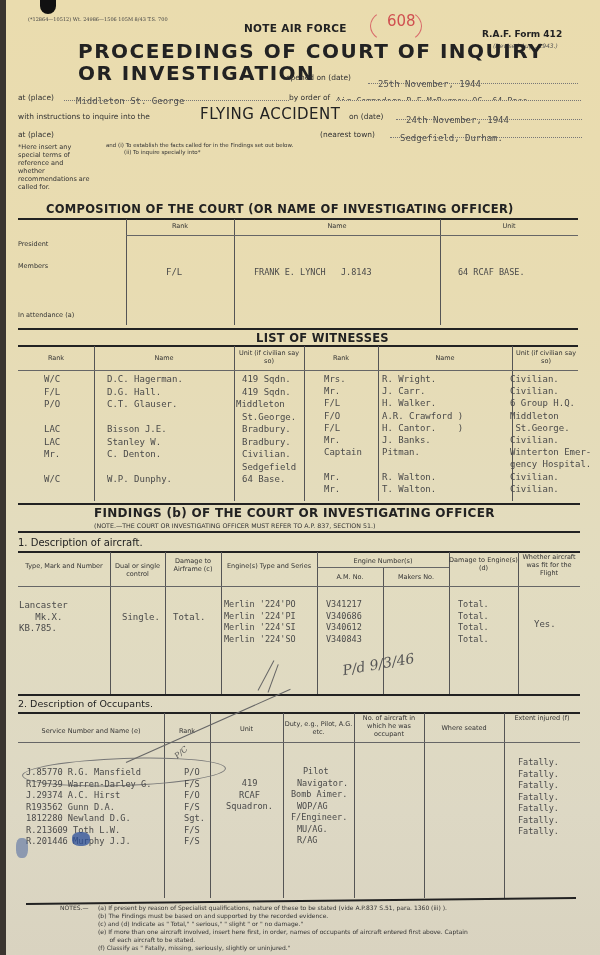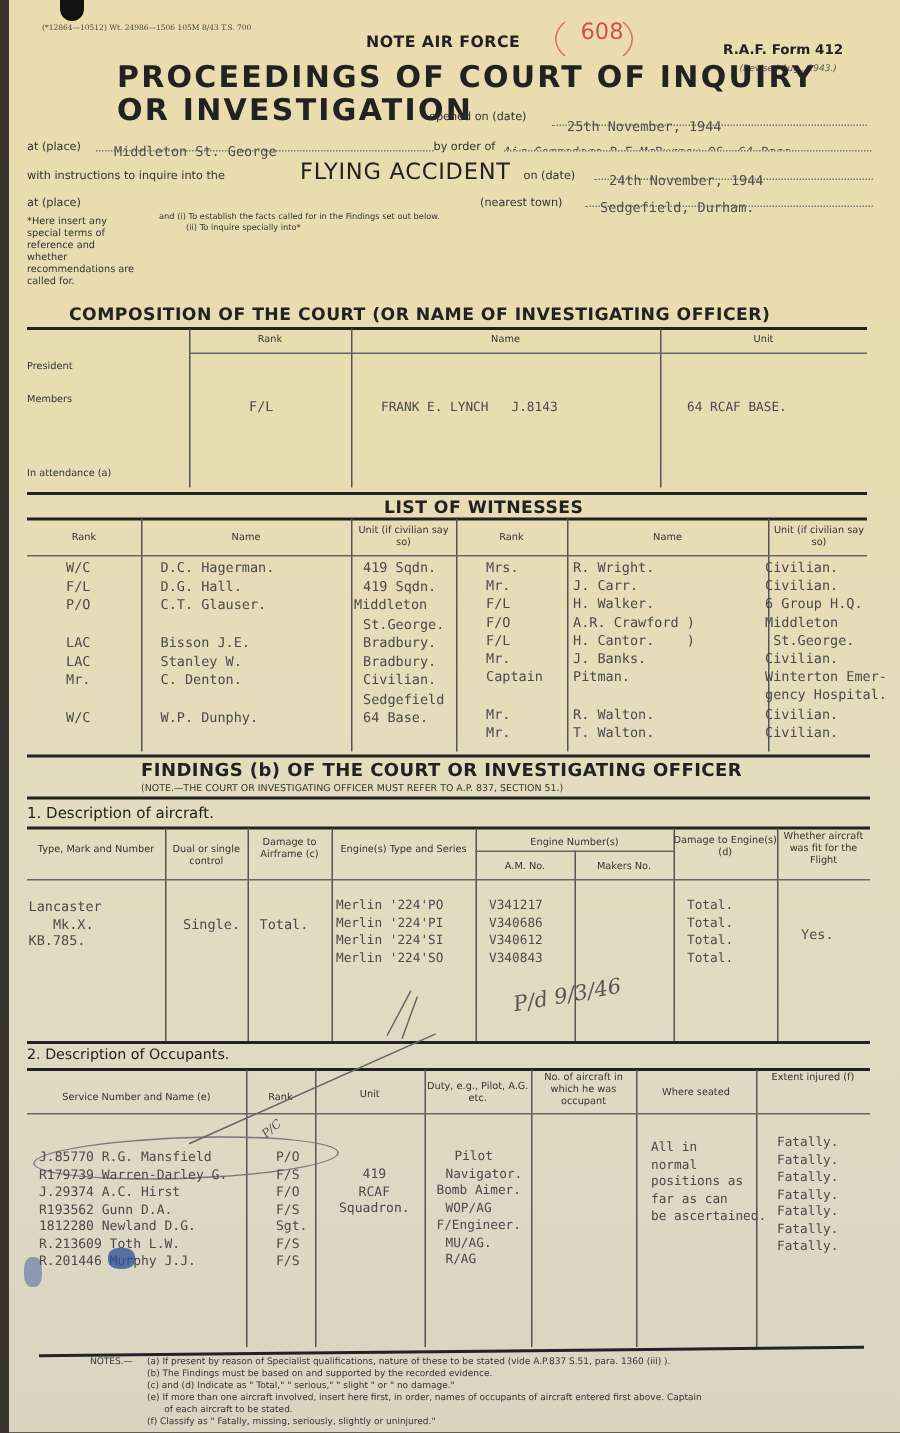--- a/index.html
+++ b/index.html
@@ -306,25 +306,20 @@
 Squadron.</div>
   <div class="abs" style="left:285px;top:766px;">
     <div class="cell" style="font-size:8.5px;padding-left:12px;">Pilot</div>
     <div class="cell" style="font-size:8.5px;padding-left:6px;">Navigator.</div>
     <div class="cell" style="font-size:8.5px;">Bomb Aimer.</div>
     <div class="cell" style="font-size:8.5px;padding-left:6px;">WOP/AG</div>
     <div class="cell" style="font-size:8.5px;">F/Engineer.</div>
     <div class="cell" style="font-size:8.5px;padding-left:6px;">MU/AG.</div>
     <div class="cell" style="font-size:8.5px;padding-left:6px;">R/AG</div>
   </div>
-  <div class="abs cell" style="left:428px;top:760px;font-size:8.5px;">All in
-normal
-positions as
-far as can
-be ascertained.</div>
   <div class="abs" style="left:512px;top:757px;">
     <div class="cell" style="font-size:8.5px;">Fatally.</div>
     <div class="cell" style="font-size:8.5px;">Fatally.</div>
     <div class="cell" style="font-size:8.5px;">Fatally.</div>
     <div class="cell" style="font-size:8.5px;">Fatally.</div>
     <div class="cell" style="font-size:8.5px;">Fatally.</div>
     <div class="cell" style="font-size:8.5px;">Fatally.</div>
     <div class="cell" style="font-size:8.5px;">Fatally.</div>
   </div>
   <div class="ink" style="left:66px;top:832px;width:18px;height:14px;"></div>

